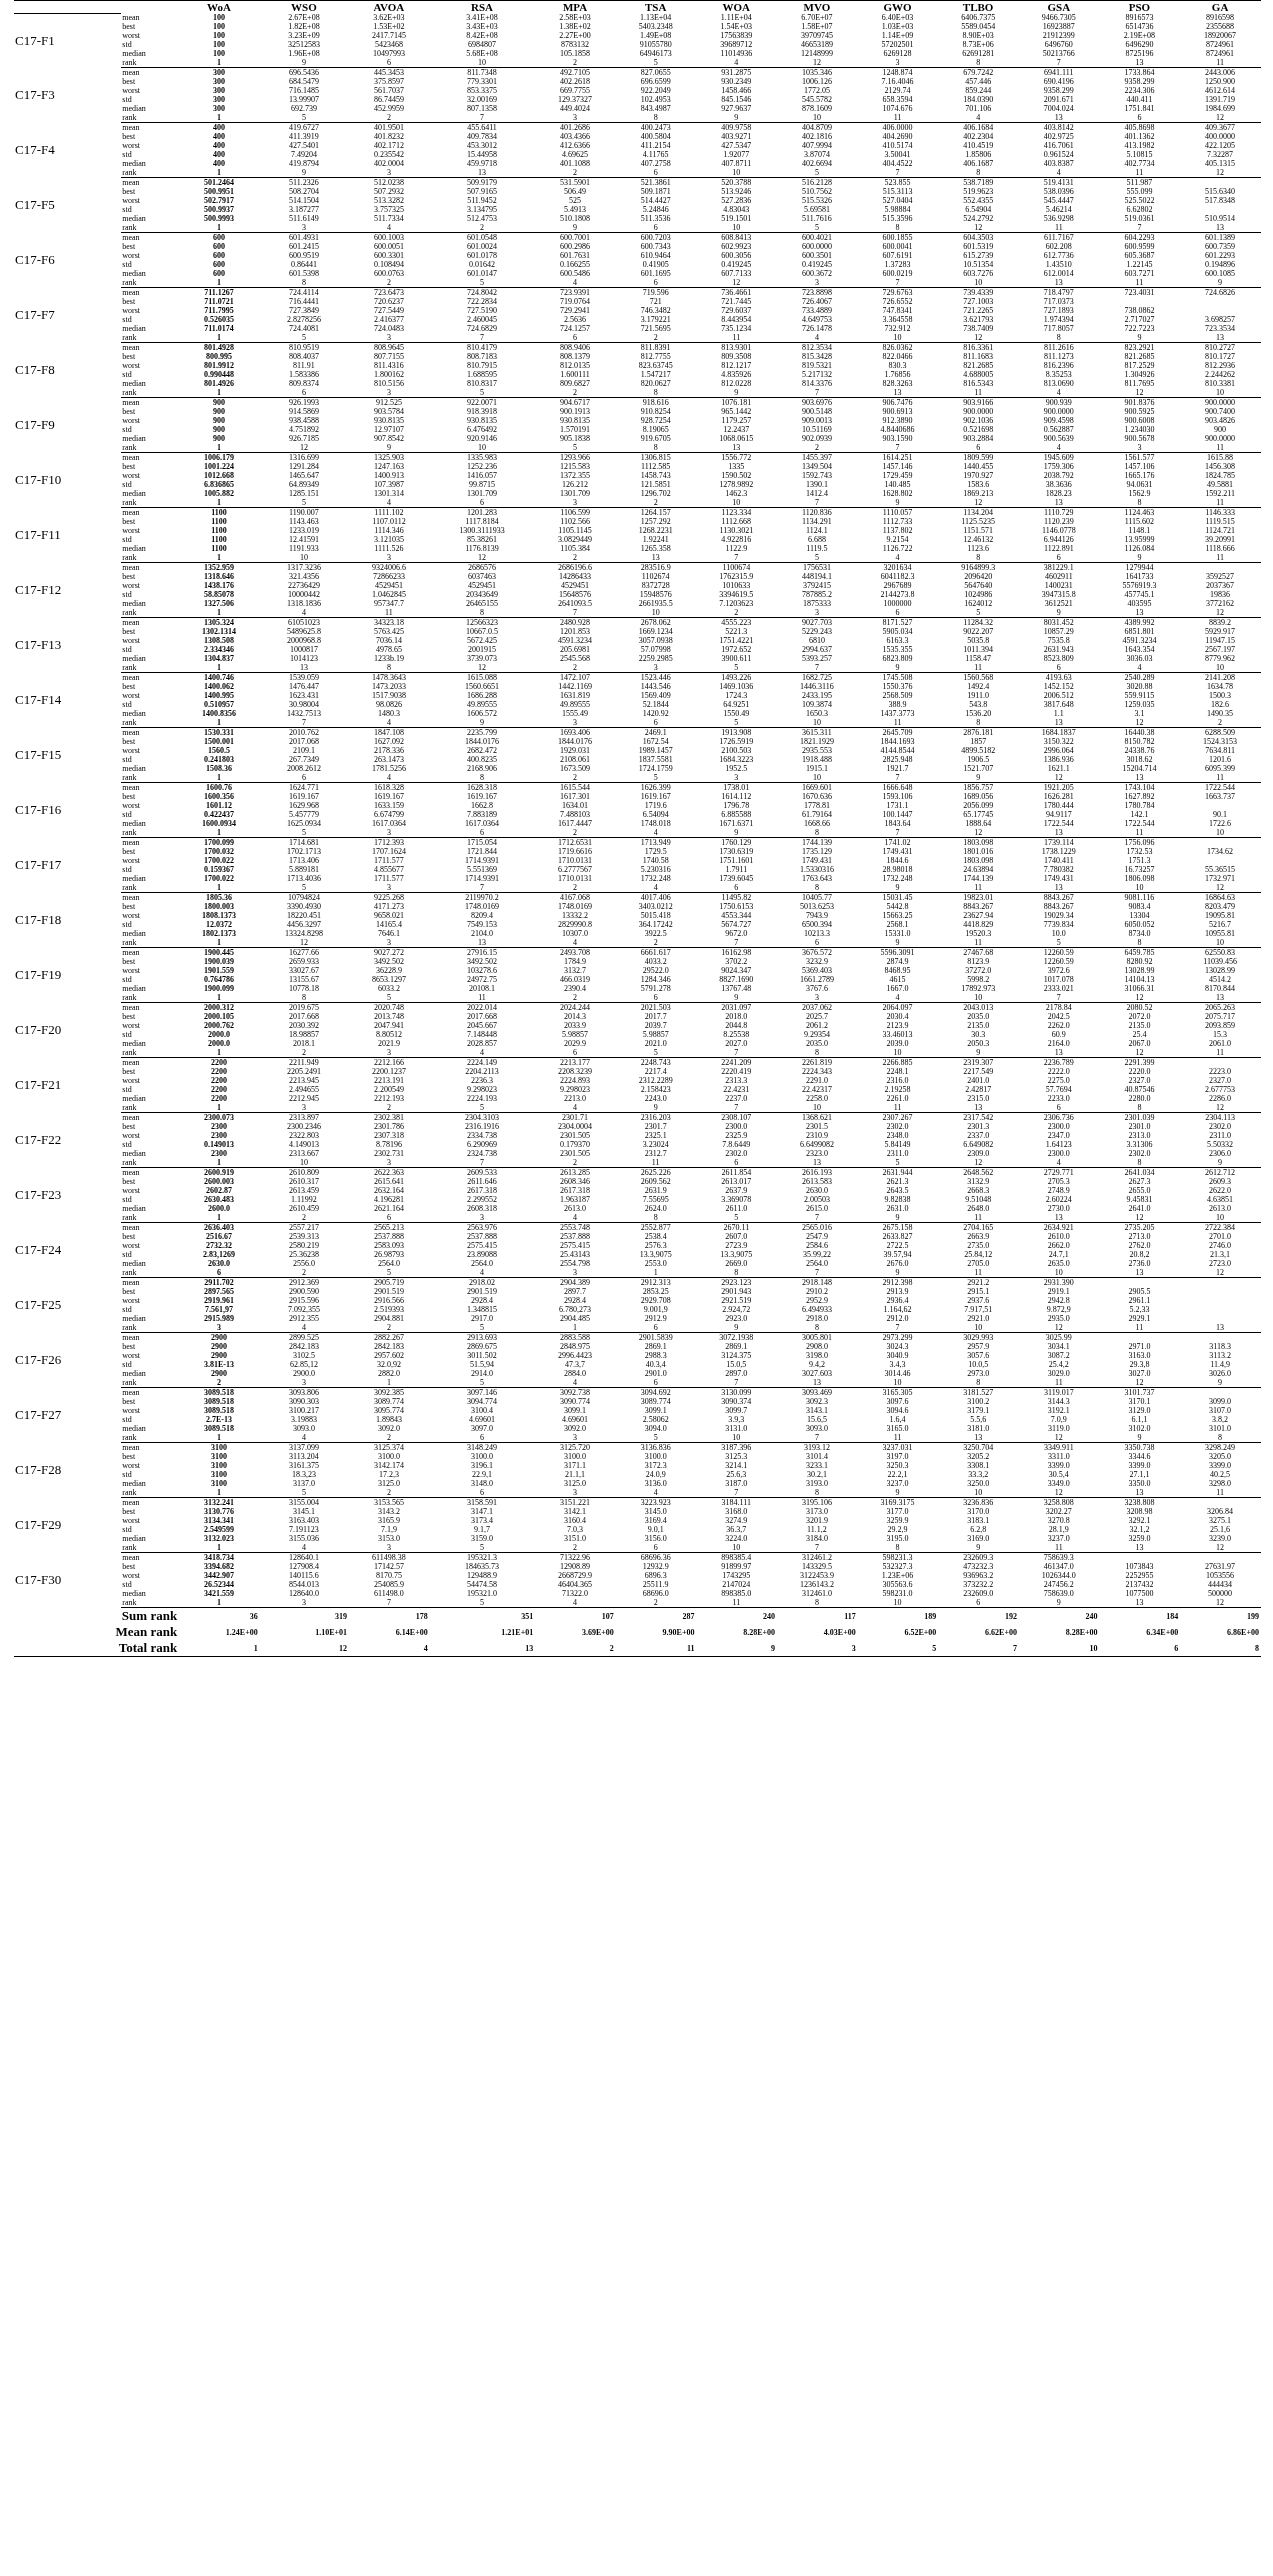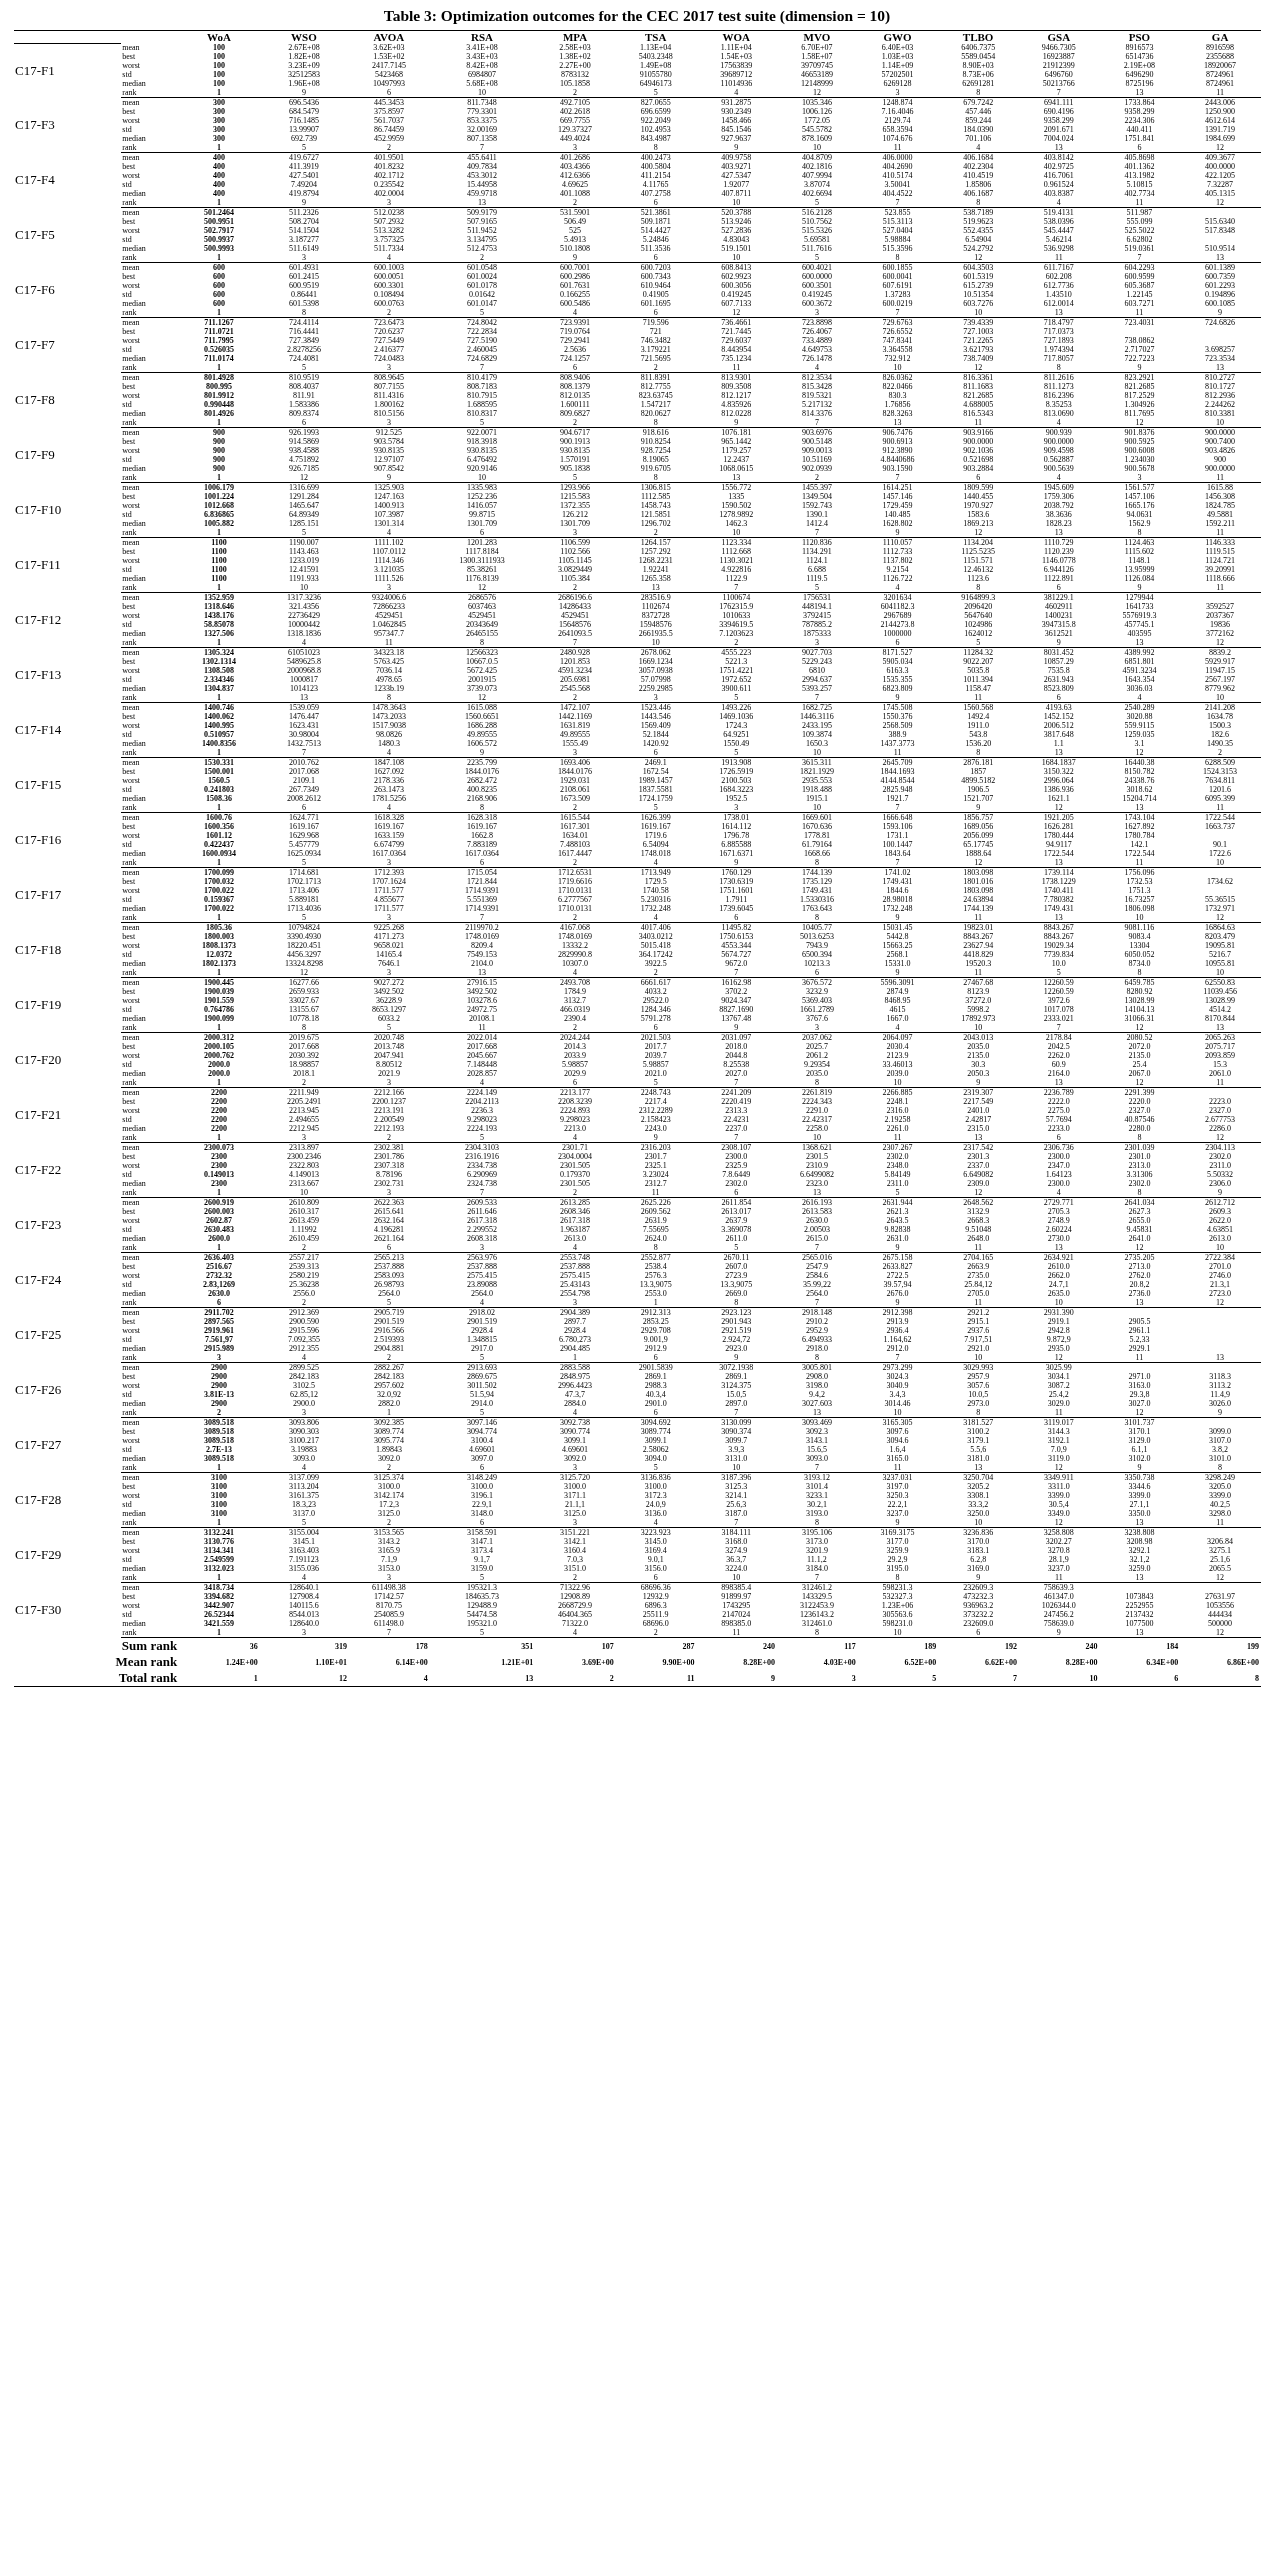--- a/index.html
+++ b/index.html
@@ -16,21 +16,20 @@
   td.v{ text-align:center;}
   td.b{ font-weight:bold;}
   tr.grpend td{ border-bottom:0.6px solid #000;}
   .sumrow td{ font-weight:bold;text-align:right;}
   td.fcell{ border-right:0; }
 </style>
 </head>
 <body>
 
 <div class="page">
-  <div class="caption">Table 3:  Optimization outcomes for the CEC 2017 test suite (dimension = 10)</div>
   <table class="main">
     <thead>
       <tr id="headrow">
           <th class="colhead hline-top"></th>
           <th class="colhead hline-top"></th>
           <th class="colhead hline-top">WoA</th>
           <th class="colhead hline-top">WSO</th>
           <th class="colhead hline-top">AVOA</th>
           <th class="colhead hline-top">RSA</th>
           <th class="colhead hline-top">MPA</th>
@@ -2736,21 +2735,21 @@
           <td class="v">3153.0</td>
           <td class="v">3159.0</td>
           <td class="v">3151.0</td>
           <td class="v">3156.0</td>
           <td class="v">3224.0</td>
           <td class="v">3184.0</td>
           <td class="v">3195.0</td>
           <td class="v">3169.0</td>
           <td class="v">3237.0</td>
           <td class="v">3259.0</td>
-          <td class="v">2065.5</td>
+          <td class="v">3239.0</td>
         </tr>
         <tr class="grpend">
           <td class="stat">rank</td>
           <td class="v b">1</td>
           <td class="v">4</td>
           <td class="v">3</td>
           <td class="v">5</td>
           <td class="v">2</td>
           <td class="v">6</td>
           <td class="v">10</td>

